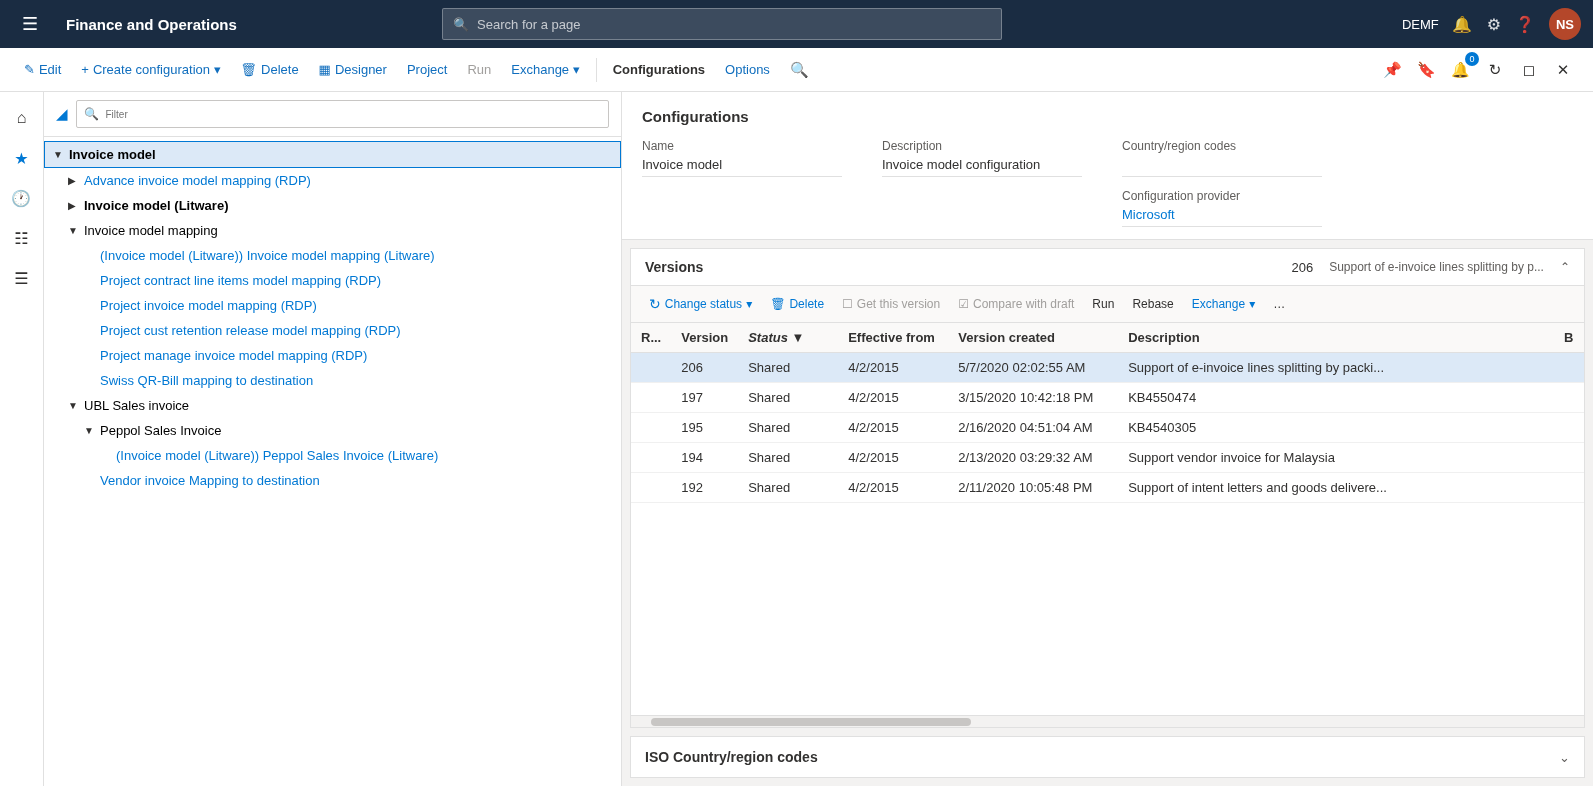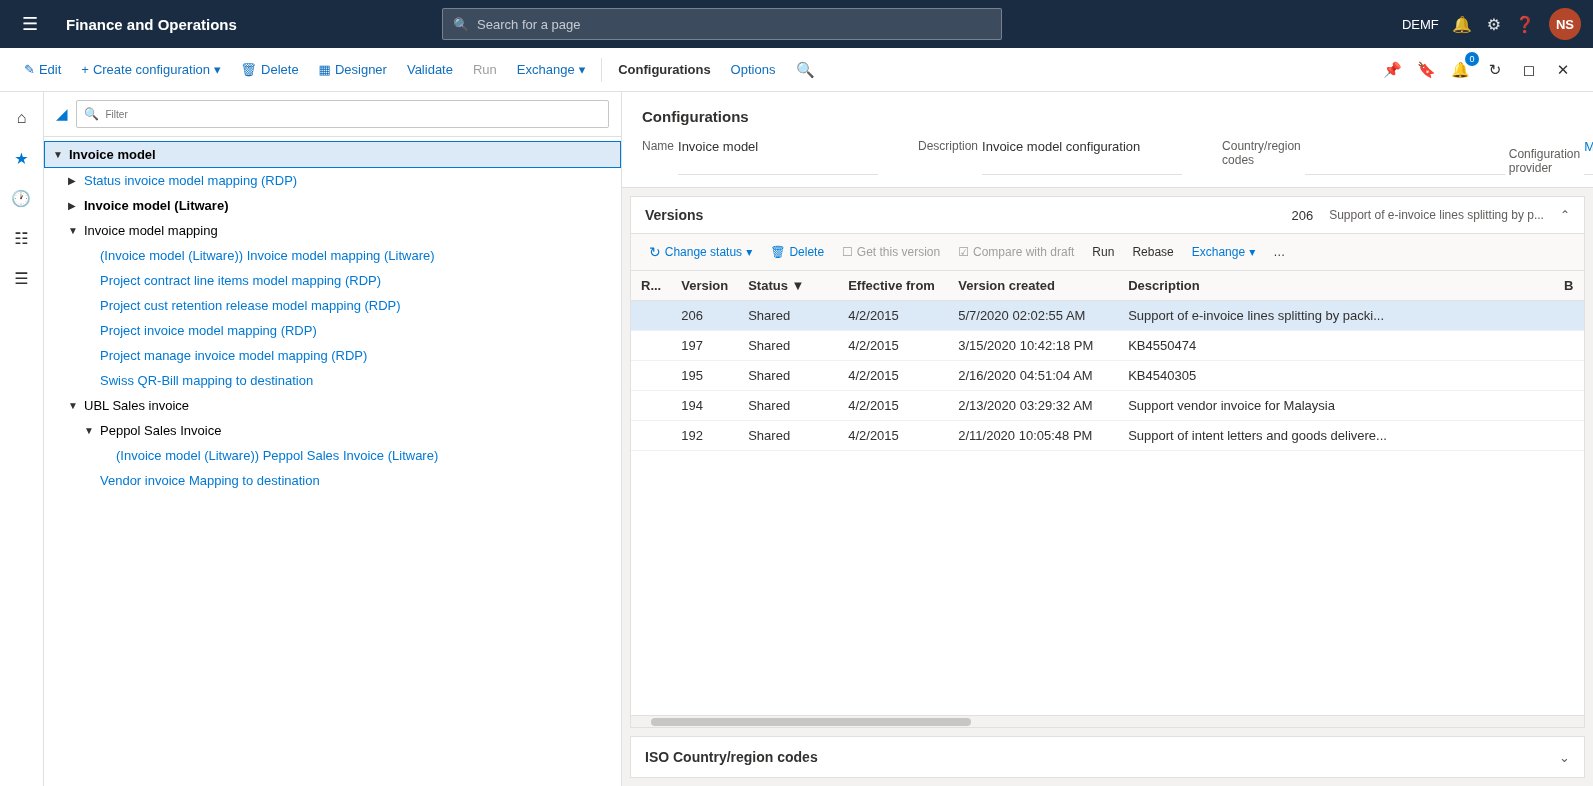--- a/index.html
+++ b/index.html
@@ -200,21 +200,21 @@
     .config-title {
       font-size: 15px;
       font-weight: 600;
       color: #323130;
       margin-bottom: 14px;
     }
     .config-fields {
       display: flex;
       gap: 40px;
     }
-    .config-field { display: flex; gap: 4px; }
+    .config-field { display: flex; flex-direction: column; gap: 4px; }
     .config-field label { font-size: 12px; color: #605e5c; }
     .config-field .value { font-size: 13px; color: #323130; border-bottom: 1px solid #e0e0e0; padding-bottom: 4px; min-width: 200px; }
     .config-field .value-link { color: #0078d4; }
 
     
     .versions-section {
       background: #fff;
       margin: 8px;
       border: 1px solid #e0e0e0;
       flex: 1;
@@ -269,21 +269,21 @@
       text-align: left;
       font-weight: 600;
       color: #323130;
       white-space: nowrap;
     }
     tbody tr { border-bottom: 1px solid #f0f0f0; }
     tbody tr.selected-row { background: #dce9f7; }
     tbody td { padding: 7px 10px; color: #323130; white-space: nowrap; }
     .col-r { width: 30px; }
     .col-ver { width: 60px; }
-    .col-status { width: 100px; }
+    .col-status { width: 100px; font-style: italic; }
     .col-eff { width: 110px; }
     .col-created { width: 170px; }
     .col-desc { flex: 1; overflow: hidden; text-overflow: ellipsis; }
 
     .scrollbar-section {
       height: 12px;
       background: #f3f2f1;
       border-top: 1px solid #e0e0e0;
       position: relative;
     }
@@ -340,21 +340,21 @@
   </button>
   <button class="toolbar-btn">
     <span>🗑</span>
     <span>Delete</span>
   </button>
   <button class="toolbar-btn">
     <span>▦</span>
     <span>Designer</span>
   </button>
   <button class="toolbar-btn">
-    <span>Validate</span>
+    <span>Project</span>
   </button>
   <button class="toolbar-btn disabled">
     <span>Run</span>
   </button>
   <button class="toolbar-btn">
     <span>Exchange</span>
     <span>▾</span>
   </button>
   <div class="toolbar-divider"></div>
   <button class="toolbar-btn active">
@@ -397,21 +397,21 @@
     </div>
     <div class="tree-container" id="tree-container">
         <div class="tree-item selected bold-item">
           <span style="width: 0px; display: inline-block; flex-shrink: 0;"></span>
           <span class="expand-icon">▼</span>
           <span class="item-label">Invoice model</span>
         </div>
         <div class="tree-item link-item">
           <span style="width: 16px; display: inline-block; flex-shrink: 0;"></span>
           <span class="expand-icon">▶</span>
-          <span class="item-label">Status invoice model mapping (RDP)</span>
+          <span class="item-label">Advance invoice model mapping (RDP)</span>
         </div>
         <div class="tree-item bold-item">
           <span style="width: 16px; display: inline-block; flex-shrink: 0;"></span>
           <span class="expand-icon">▶</span>
           <span class="item-label">Invoice model (Litware)</span>
         </div>
         <div class="tree-item">
           <span style="width: 16px; display: inline-block; flex-shrink: 0;"></span>
           <span class="expand-icon">▼</span>
           <span class="item-label">Invoice model mapping</span>
@@ -422,26 +422,26 @@
           <span class="item-label">(Invoice model (Litware)) Invoice model mapping (Litware)</span>
         </div>
         <div class="tree-item link-item">
           <span style="width: 32px; display: inline-block; flex-shrink: 0;"></span>
           <span class="expand-icon"></span>
           <span class="item-label">Project contract line items model mapping (RDP)</span>
         </div>
         <div class="tree-item link-item">
           <span style="width: 32px; display: inline-block; flex-shrink: 0;"></span>
           <span class="expand-icon"></span>
+          <span class="item-label">Project invoice model mapping (RDP)</span>
+        </div>
+        <div class="tree-item link-item">
+          <span style="width: 32px; display: inline-block; flex-shrink: 0;"></span>
+          <span class="expand-icon"></span>
           <span class="item-label">Project cust retention release model mapping (RDP)</span>
-        </div>
-        <div class="tree-item link-item">
-          <span style="width: 32px; display: inline-block; flex-shrink: 0;"></span>
-          <span class="expand-icon"></span>
-          <span class="item-label">Project invoice model mapping (RDP)</span>
         </div>
         <div class="tree-item link-item">
           <span style="width: 32px; display: inline-block; flex-shrink: 0;"></span>
           <span class="expand-icon"></span>
           <span class="item-label">Project manage invoice model mapping (RDP)</span>
         </div>
         <div class="tree-item link-item">
           <span style="width: 32px; display: inline-block; flex-shrink: 0;"></span>
           <span class="expand-icon"></span>
           <span class="item-label">Swiss QR-Bill mapping to destination</span>

